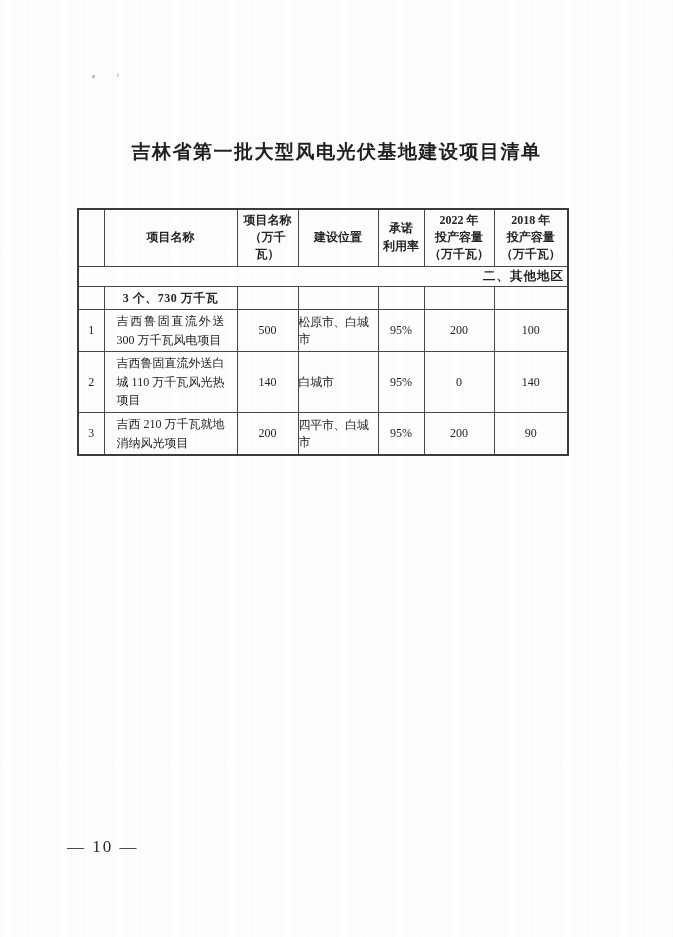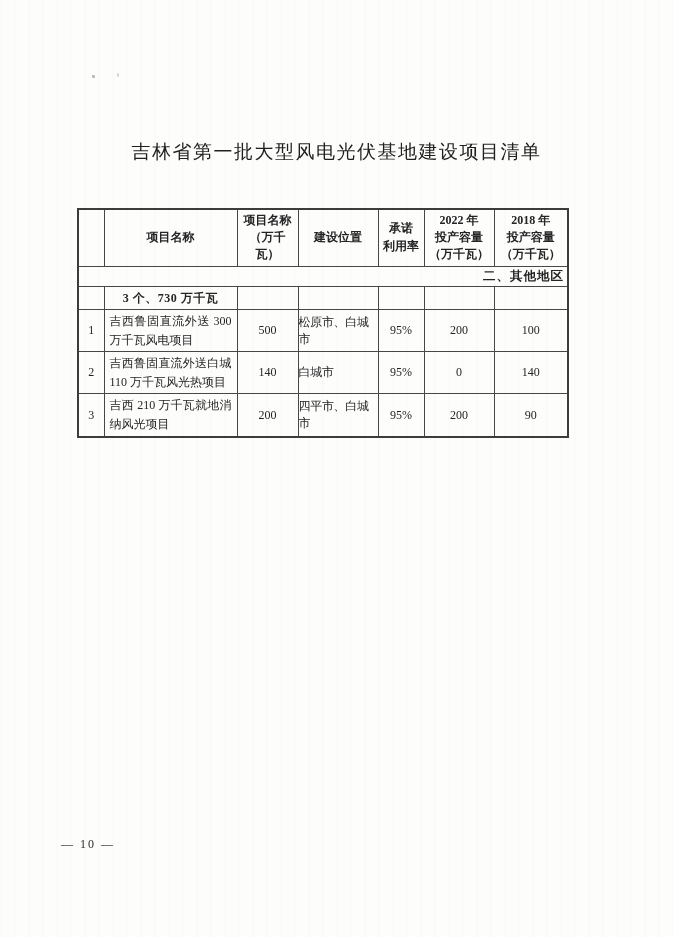--- a/index.html
+++ b/index.html
@@ -18,21 +18,21 @@
       #fdfdfc;
     overflow: hidden;
     color: #262626;
   }
   .doc-title {
     position: absolute;
     top: 139px; left: 0;
     width: 100%;
     text-align: center;
     font-size: 19px;
-    font-weight: 400;
+    font-weight: 700;
     letter-spacing: 1.5px;
     color: #1f1f1f;
   }
   table.project-table {
     position: absolute;
     left: 77px; top: 208px;
     width: 490px;
     border-collapse: collapse;
     table-layout: fixed;
     font-size: 12px;
@@ -65,28 +65,28 @@
     font-weight: 700;
     text-align: center;
     letter-spacing: 0.5px;
   }
   tr.data-row td { height: 40px; }
   tr.data-row.r2 td { height: 38px; }
   td.num-cell, td.center-cell { text-align: center; }
   td.name-cell {
     text-align: justify;
     text-justify: inter-character;
-    padding: 2px 5px;
+    padding: 2px 12px;
     line-height: 1.55;
   }
   td.loc-cell { text-align: left; padding-left: 0; letter-spacing: -0.3px; }
   .page-number {
     position: absolute;
-    left: 61px; top: 837px;
-    font-size: 12px;
+    left: 67px; top: 837px;
+    font-size: 17px;
     color: #2b2b2b;
     letter-spacing: 2px;
   }
   .speck {
     position: absolute;
     width: 3px; height: 3px;
     background: #9a9aa2;
     border-radius: 1px;
     opacity: 0.7;
   }

